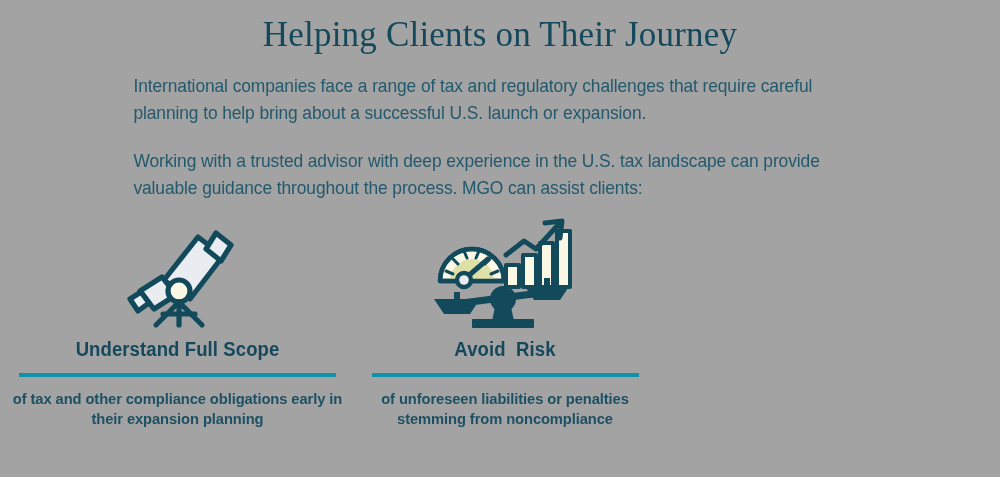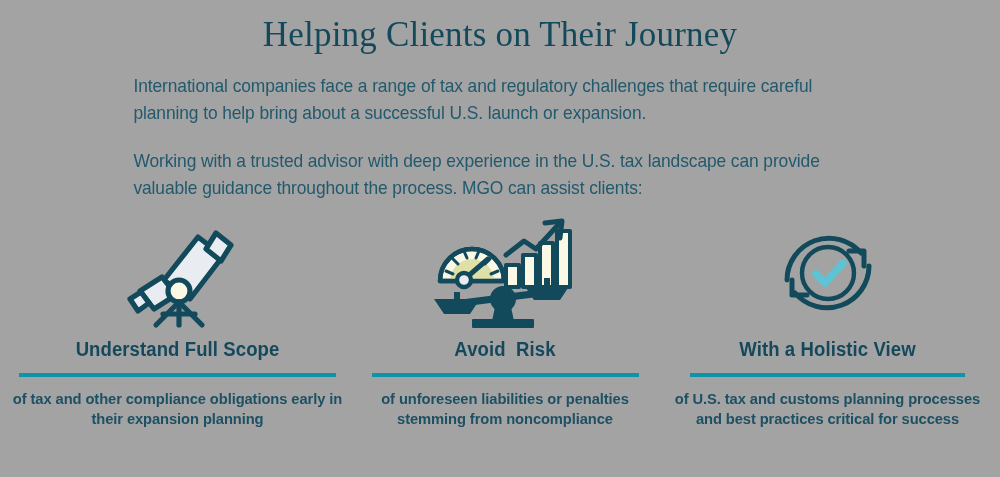--- a/index.html
+++ b/index.html
@@ -205,34 +205,15 @@
 
             <rect x="40" y="104" width="62" height="9" rx="1"></rect>
           </g>
         </svg>
       </div>
       <p class="column-heading">Avoid  Risk</p>
       <div class="divider"></div>
       <p class="column-caption">of unforeseen liabilities or penalties stemming from noncompliance</p>
     </div>
 
-    <div class="column column-view">
-      <div class="icon-wrap">
-        <svg width="110" height="110" viewBox="0 0 110 110" fill="none" stroke="#124a5c" stroke-width="5" stroke-linecap="round" stroke-linejoin="round">
-
-          <path d="M14 62 A42 42 0 0 1 88 35"></path>
-          <path d="M76 33 L91 33 L91 48"></path>
-
-          <path d="M96 48 A42 42 0 0 1 22 75"></path>
-          <path d="M34 77 L19 77 L19 62"></path>
-
-          <circle cx="55" cy="55" r="26" stroke-width="4.4"></circle>
-
-          <path d="M43 56 L52 65 L70 45" stroke="#5cc4d4" stroke-width="7.5"></path>
-        </svg>
-      </div>
-      <p class="column-heading">With a Holistic View</p>
-      <div class="divider"></div>
-      <p class="column-caption">of U.S. tax and customs planning processes and best practices critical for success</p>
-    </div>
 
   </div>
 </div>
 
 </body></html>

